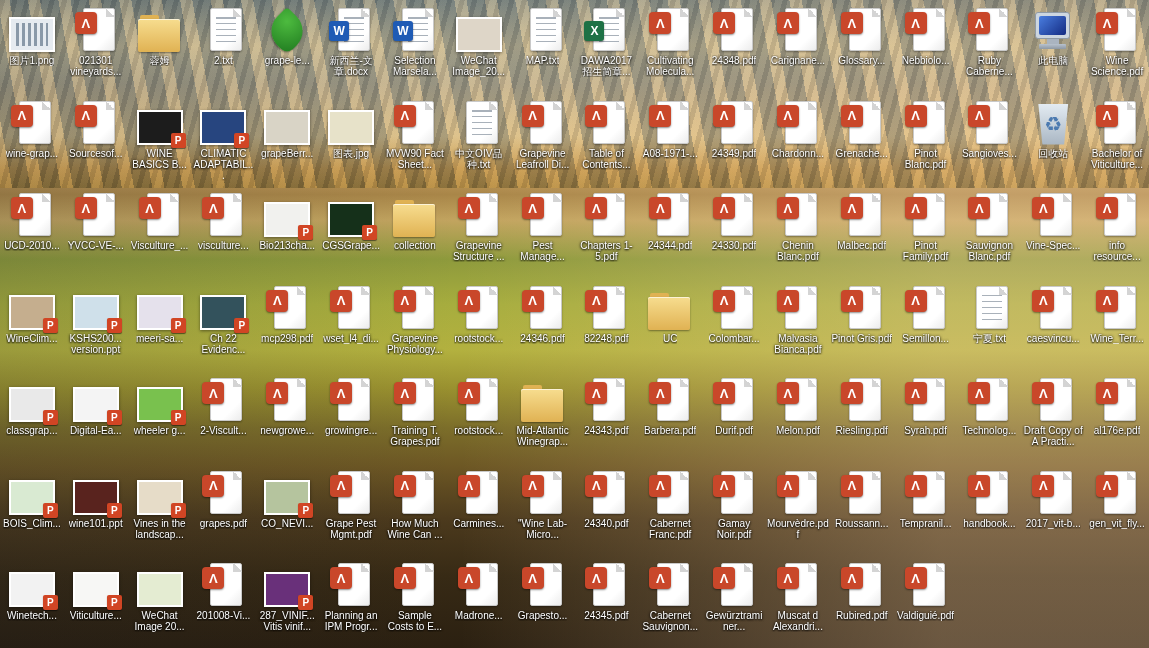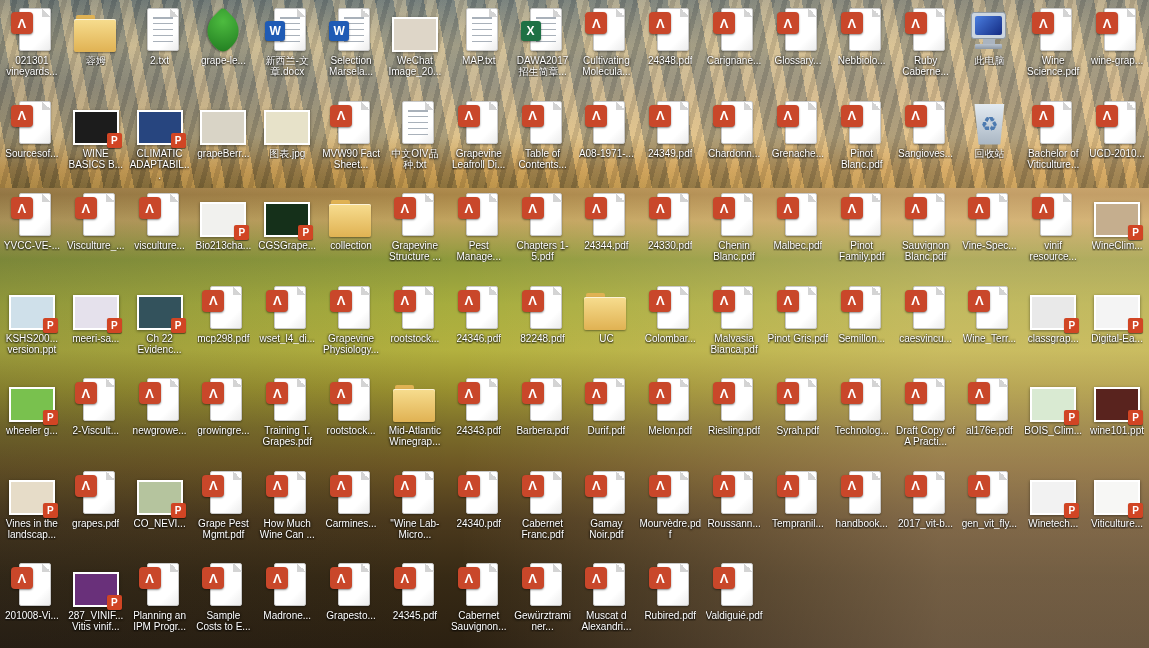--- a/index.html
+++ b/index.html
@@ -106,20 +106,26 @@
 <body>
 
 <div class="desktop">
   <div class="wallpaper">
     <div class="warm"></div>
     <div class="haze"></div>
     <div class="vine-stripes"></div>
     <div class="soil-stripes"></div>
   </div>
   <div class="grid">
+      <div class="cell" title="图片1.png">
+        <span class="iconslot">
+          <span class="thumbicon bars" style="background:#e6ebf0"></span>
+        </span>
+        <span class="label">图片1.png</span>
+      </div>
       <div class="cell" title="021301 vineyards...">
         <span class="iconslot">
           <span class="fileicon">
             <span class="page"></span>
             <span class="badge pdf-badge">Λ</span>
           </span>
         </span>
         <span class="label">021301 vineyards...</span>
       </div>
       <div class="cell" title="蓉姆">
@@ -559,21 +565,21 @@
         </span>
         <span class="label">Vine-Spec...</span>
       </div>
       <div class="cell" title="info resource...">
         <span class="iconslot">
           <span class="fileicon">
             <span class="page"></span>
             <span class="badge pdf-badge">Λ</span>
           </span>
         </span>
-        <span class="label">vinif resource...</span>
+        <span class="label">info resource...</span>
       </div>
       <div class="cell" title="WineClim...">
         <span class="iconslot">
           <span class="thumbicon" style="background:#c5ae8e">
             <span class="pbadge">P</span>
           </span>
         </span>
         <span class="label">WineClim...</span>
       </div>
       <div class="cell" title="KSHS200... version.ppt">
@@ -692,20 +698,28 @@
       </div>
       <div class="cell" title="Semillon...">
         <span class="iconslot">
           <span class="fileicon">
             <span class="page"></span>
             <span class="badge pdf-badge">Λ</span>
           </span>
         </span>
         <span class="label">Semillon...</span>
       </div>
+      <div class="cell" title="宁夏.txt">
+        <span class="iconslot">
+          <span class="fileicon">
+            <span class="page lined"></span>
+          </span>
+        </span>
+        <span class="label">宁夏.txt</span>
+      </div>
       <div class="cell" title="caesvincu...">
         <span class="iconslot">
           <span class="fileicon">
             <span class="page"></span>
             <span class="badge pdf-badge">Λ</span>
           </span>
         </span>
         <span class="label">caesvincu...</span>
       </div>
       <div class="cell" title="Wine_Terr...">
@@ -1042,20 +1056,26 @@
         </span>
         <span class="label">Winetech...</span>
       </div>
       <div class="cell" title="Viticulture...">
         <span class="iconslot">
           <span class="thumbicon" style="background:#f7f7f5">
             <span class="pbadge">P</span>
           </span>
         </span>
         <span class="label">Viticulture...</span>
+      </div>
+      <div class="cell" title="WeChat Image 20...">
+        <span class="iconslot">
+          <span class="thumbicon" style="background:#e4ecd2"></span>
+        </span>
+        <span class="label">WeChat Image 20...</span>
       </div>
       <div class="cell" title="201008-Vi...">
         <span class="iconslot">
           <span class="fileicon">
             <span class="page"></span>
             <span class="badge pdf-badge">Λ</span>
           </span>
         </span>
         <span class="label">201008-Vi...</span>
       </div>

